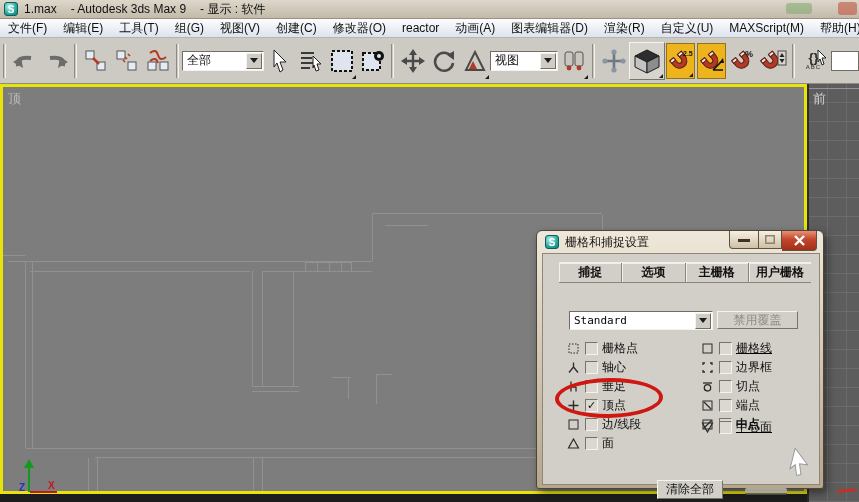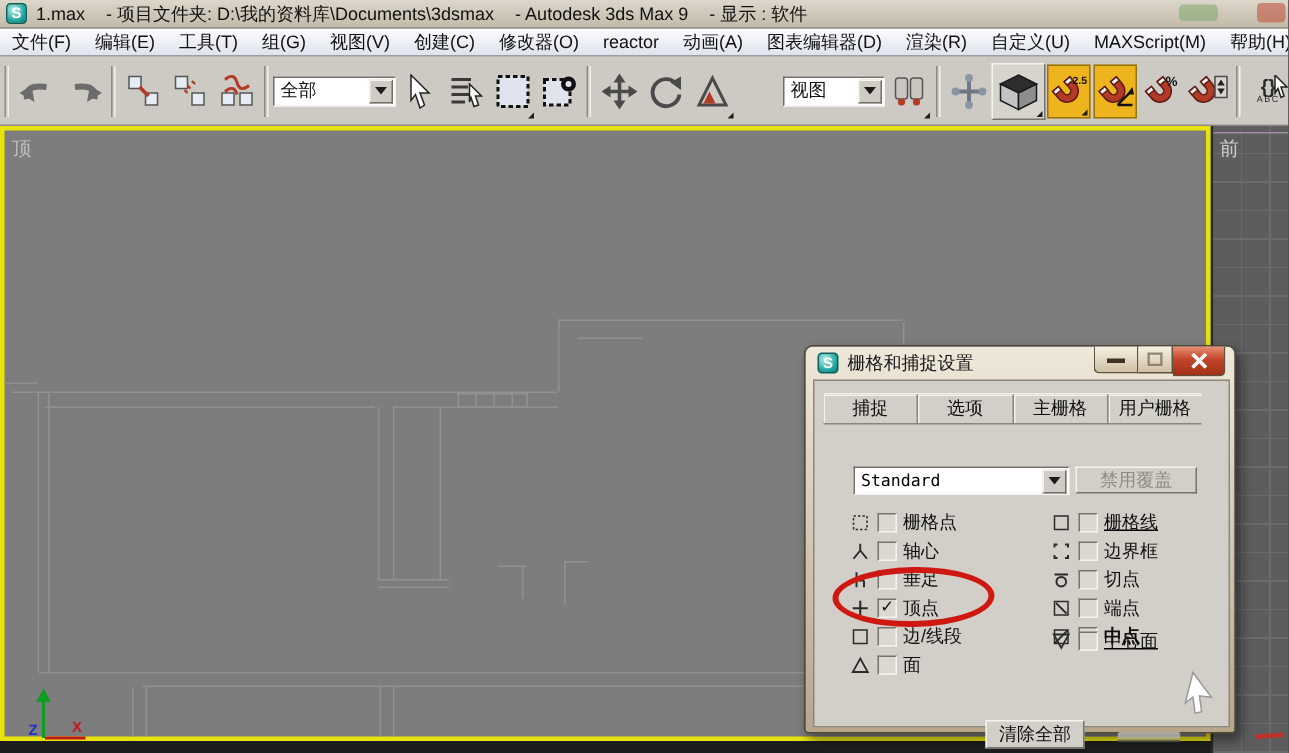--- a/index.html
+++ b/index.html
@@ -84,22 +84,22 @@
   .wbtn { height:18px; border:1px solid #5d5142; border-top:none;
     background:linear-gradient(#f6efe2,#cfc1a6); display:flex; align-items:center; justify-content:center; }
   .wbtn.min { width:30px; border-radius:0 0 0 4px; }
   .wbtn.max { width:23px; border-left:none; }
   .wbtn.close { width:35px; border-left:none; border-radius:0 0 4px 0; height:20px;
     background:linear-gradient(#e89173,#c2452c 45%,#a32f17); }
   .wbtn svg { display:block; }
   .dlg-client { position:absolute; left:5px; top:22px; width:278px; height:232px;
     background:#d2cfc9; border:1px solid #8f8678; }
 
-  .tabs { position:absolute; left:6px; top:8px; width:252px; height:21px; display:flex;
-    border-top:1px solid #f2f0eb; border-bottom:1px solid #8a867e; }
+  .tabs { position:absolute; left:16px; top:8px; width:252px; height:21px; display:flex;
+    border-top:1px solid #f2f0eb; border-bottom:1px solid #8a867e;font-weight:bold; }
   .tab { flex:1; display:flex; align-items:center; justify-content:center;
     font-size:12px; color:#101010; border-right:1px solid #8a867e; box-shadow:inset 1px 1px 0 #f2f0eb; }
   .tab:last-child { border-right:none; }
 
   .preset-combo { position:absolute; left:26px; top:57px; width:144px; height:19px;
     background:#fff; border:1px solid; border-color:#716d65 #f5f3ef #f5f3ef #716d65;
     display:flex; align-items:center; font-family:"DejaVu Sans Mono","Liberation Mono",monospace;
     font-size:11px; color:#000; padding-left:4px; }
   .override-btn { position:absolute; left:174px; top:57px; width:81px; height:18px;
     background:#d2cfc9; border:1px solid; border-color:#f5f3ef #77736b #77736b #f5f3ef;
@@ -127,21 +127,20 @@
     background:#c1312c; transform:rotate(-4deg); }
 </style>
 </head>
 <body>
 
 <div class="screen">
 
   <div class="titlebar">
     <div class="app-icon">S</div>
     <span class="title-seg">1.max</span>
-    <span class="title-seg">- 项目文件夹: D:\我的资料库\Documents\3dsmax</span>
     <span class="title-seg">- Autodesk 3ds Max 9</span>
     <span class="title-seg">- 显示 : 软件</span>
     <div class="tb-smudge-green"></div>
     <div class="tb-smudge-red"></div>
   </div>
 
   <div class="menubar">
     <span class="menu-item">文件(F)</span>
     <span class="menu-item">编辑(E)</span>
     <span class="menu-item">工具(T)</span>
@@ -251,21 +250,21 @@
       </svg>
     </div>
     <div class="tbtn">
       <svg width="22" height="22" viewBox="0 0 22 22">
         <polygon points="2,20 20,20 11,2" fill="none" stroke="#4a4a4a" stroke-width="2"></polygon>
         <polygon points="5,19 13,19 9,11" fill="#b23a27"></polygon>
       </svg>
       <div class="fly"></div>
     </div>
 
-    <div class="combo" style="width:68px;margin-left:32px;">
+    <div class="combo" style="width:68px;">
       <span>视图</span>
       <span class="spacer"></span>
       <span class="arrowbtn">
           <span class="dn-tri" style="margin-top:4px;"></span>
         </span>
     </div>
 
     <div class="tbtn">
       <svg width="24" height="24" viewBox="0 0 24 24">
         <rect x="3" y="3" width="8" height="14" rx="2" fill="#c9c6bf" stroke="#555"></rect>

